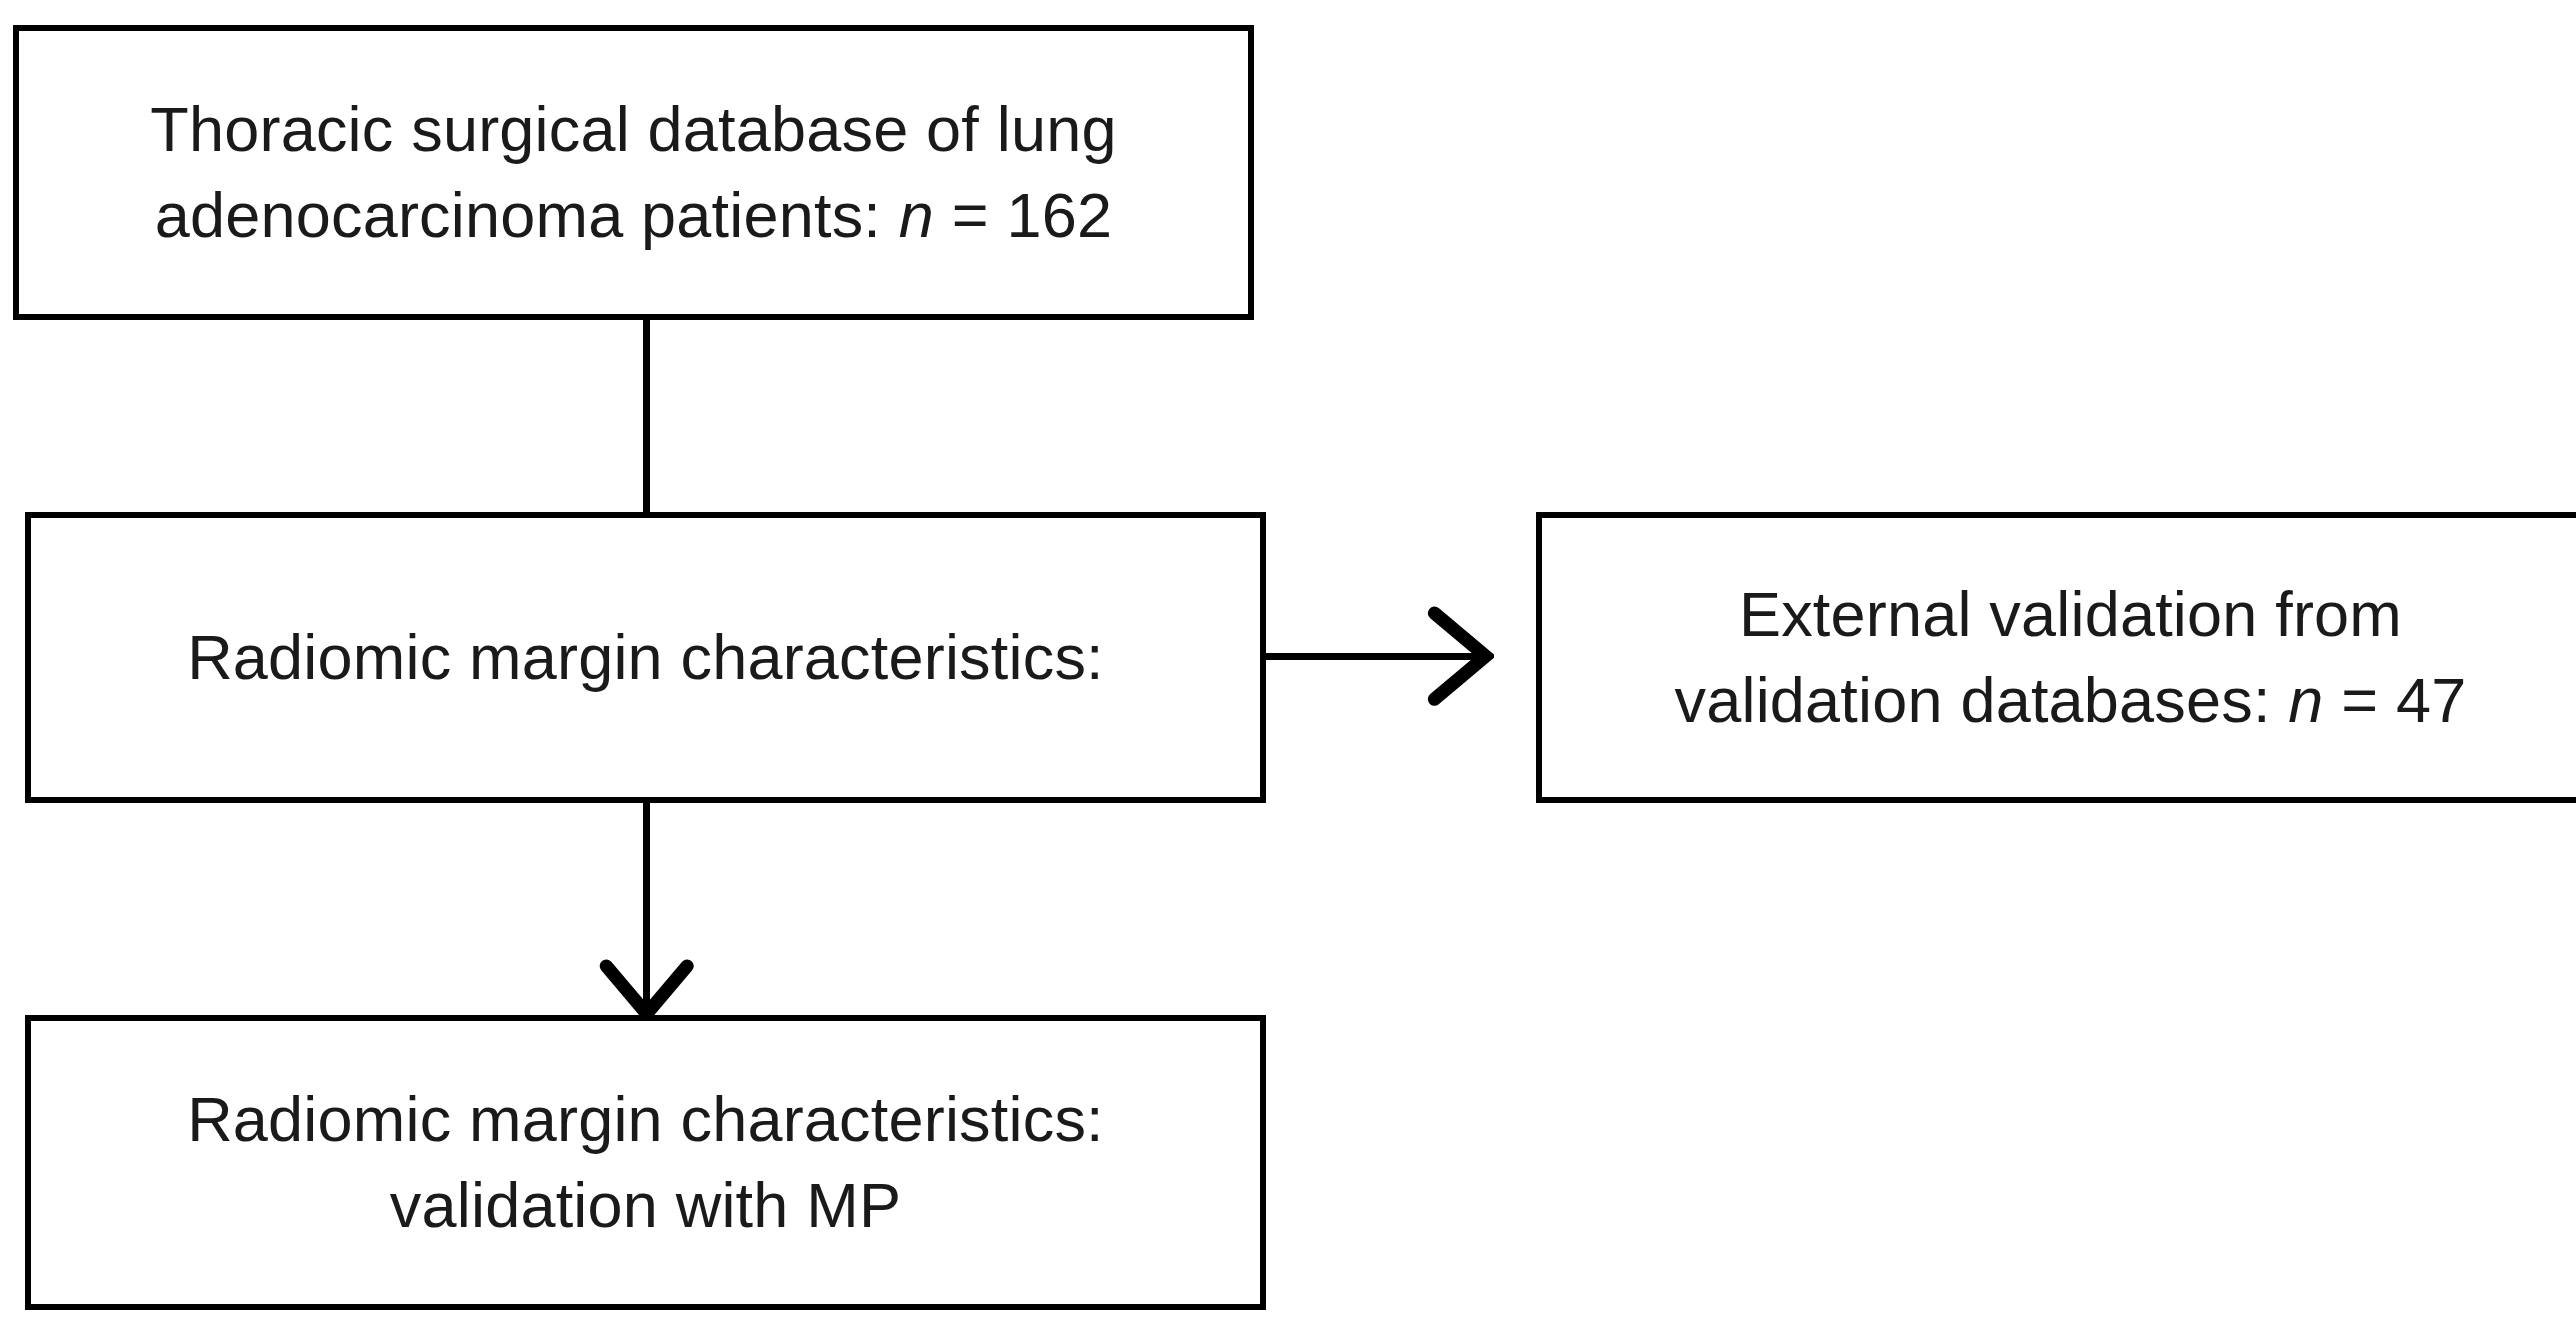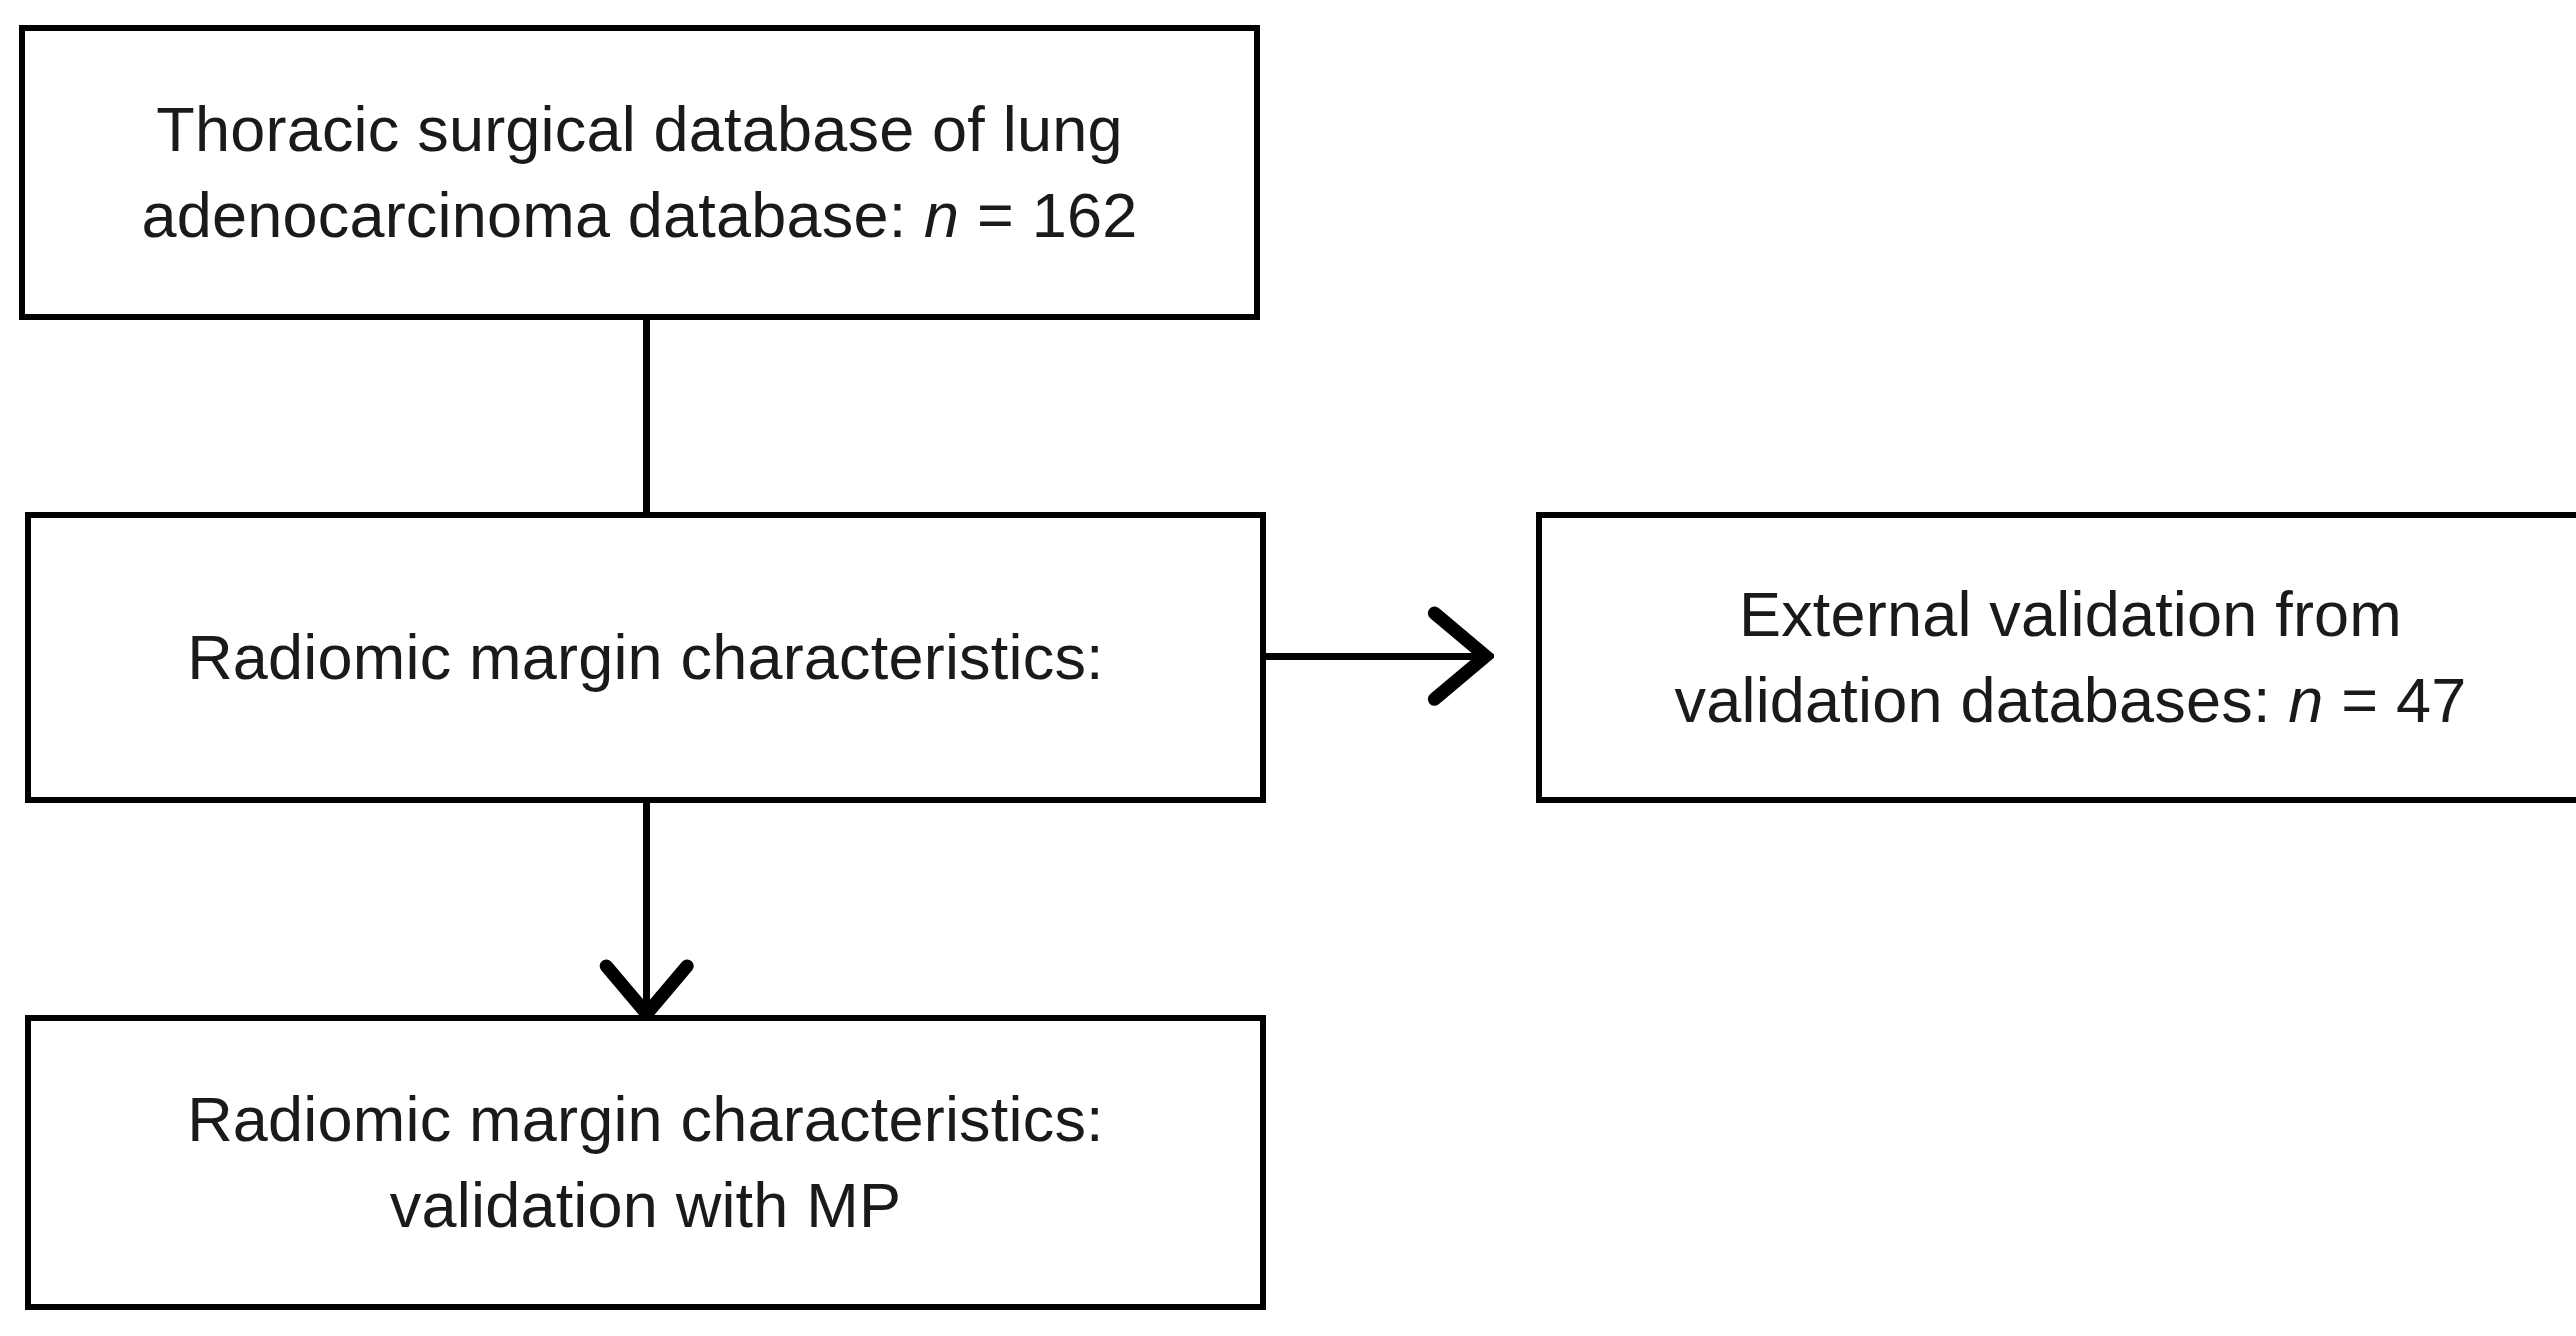--- a/index.html
+++ b/index.html
@@ -34,21 +34,21 @@
     color: #1a1a1a;
     letter-spacing: 0.2px;
     padding: 0 21.5px;
     white-space: pre-line;
   }
   .node-label .var {
     font-style: italic;
   }
 
   
-  #node-cohort      { left: 19px;   top: 25px;   width: 1241px; height: 295px; }
+  #node-cohort      { left: 13px;   top: 25px;   width: 1241px; height: 295px; }
   #node-survival    { left: 25px;   top: 512px;  width: 1241px; height: 291px; }
   #node-external    { left: 1536px; top: 512px;  width: 1069px; height: 291px; }
   #node-mp          { left: 25px;   top: 1015px; width: 1241px; height: 295px; }
 
   
   .connector {
     position: absolute;
     z-index: 1;
   }
   .conn-v {
@@ -90,21 +90,21 @@
   </div>
 
   <div class="connector conn-v" id="conn-survival-mp"></div>
   <div class="arrowhead" id="arrow-down-mp">
     <svg width="124" height="99" viewBox="0 0 150 120">
       <polyline points="22,40 71,98 120,40" fill="none" stroke="#000000" stroke-width="16" stroke-linecap="round" stroke-linejoin="miter"></polyline>
     </svg>
   </div>
 
   <div class="node" id="node-cohort">
-    <div class="node-label"><span>Thoracic surgical database of lung</span><br><span>adenocarcinoma database: </span><span class="var">n</span><span>  = 162</span></div>
+    <div class="node-label"><span>Thoracic surgical database of lung</span><br><span>adenocarcinoma patients: </span><span class="var">n</span><span>  = 162</span></div>
   </div>
 
   <div class="node" id="node-survival">
     <div class="node-label"><span>Radiomic margin characteristics:</span><br></div>
   </div>
 
   <div class="node" id="node-external">
     <div class="node-label"><span>External validation from</span><br><span>validation databases: </span><span class="var">n</span><span> = 47</span></div>
   </div>
 

